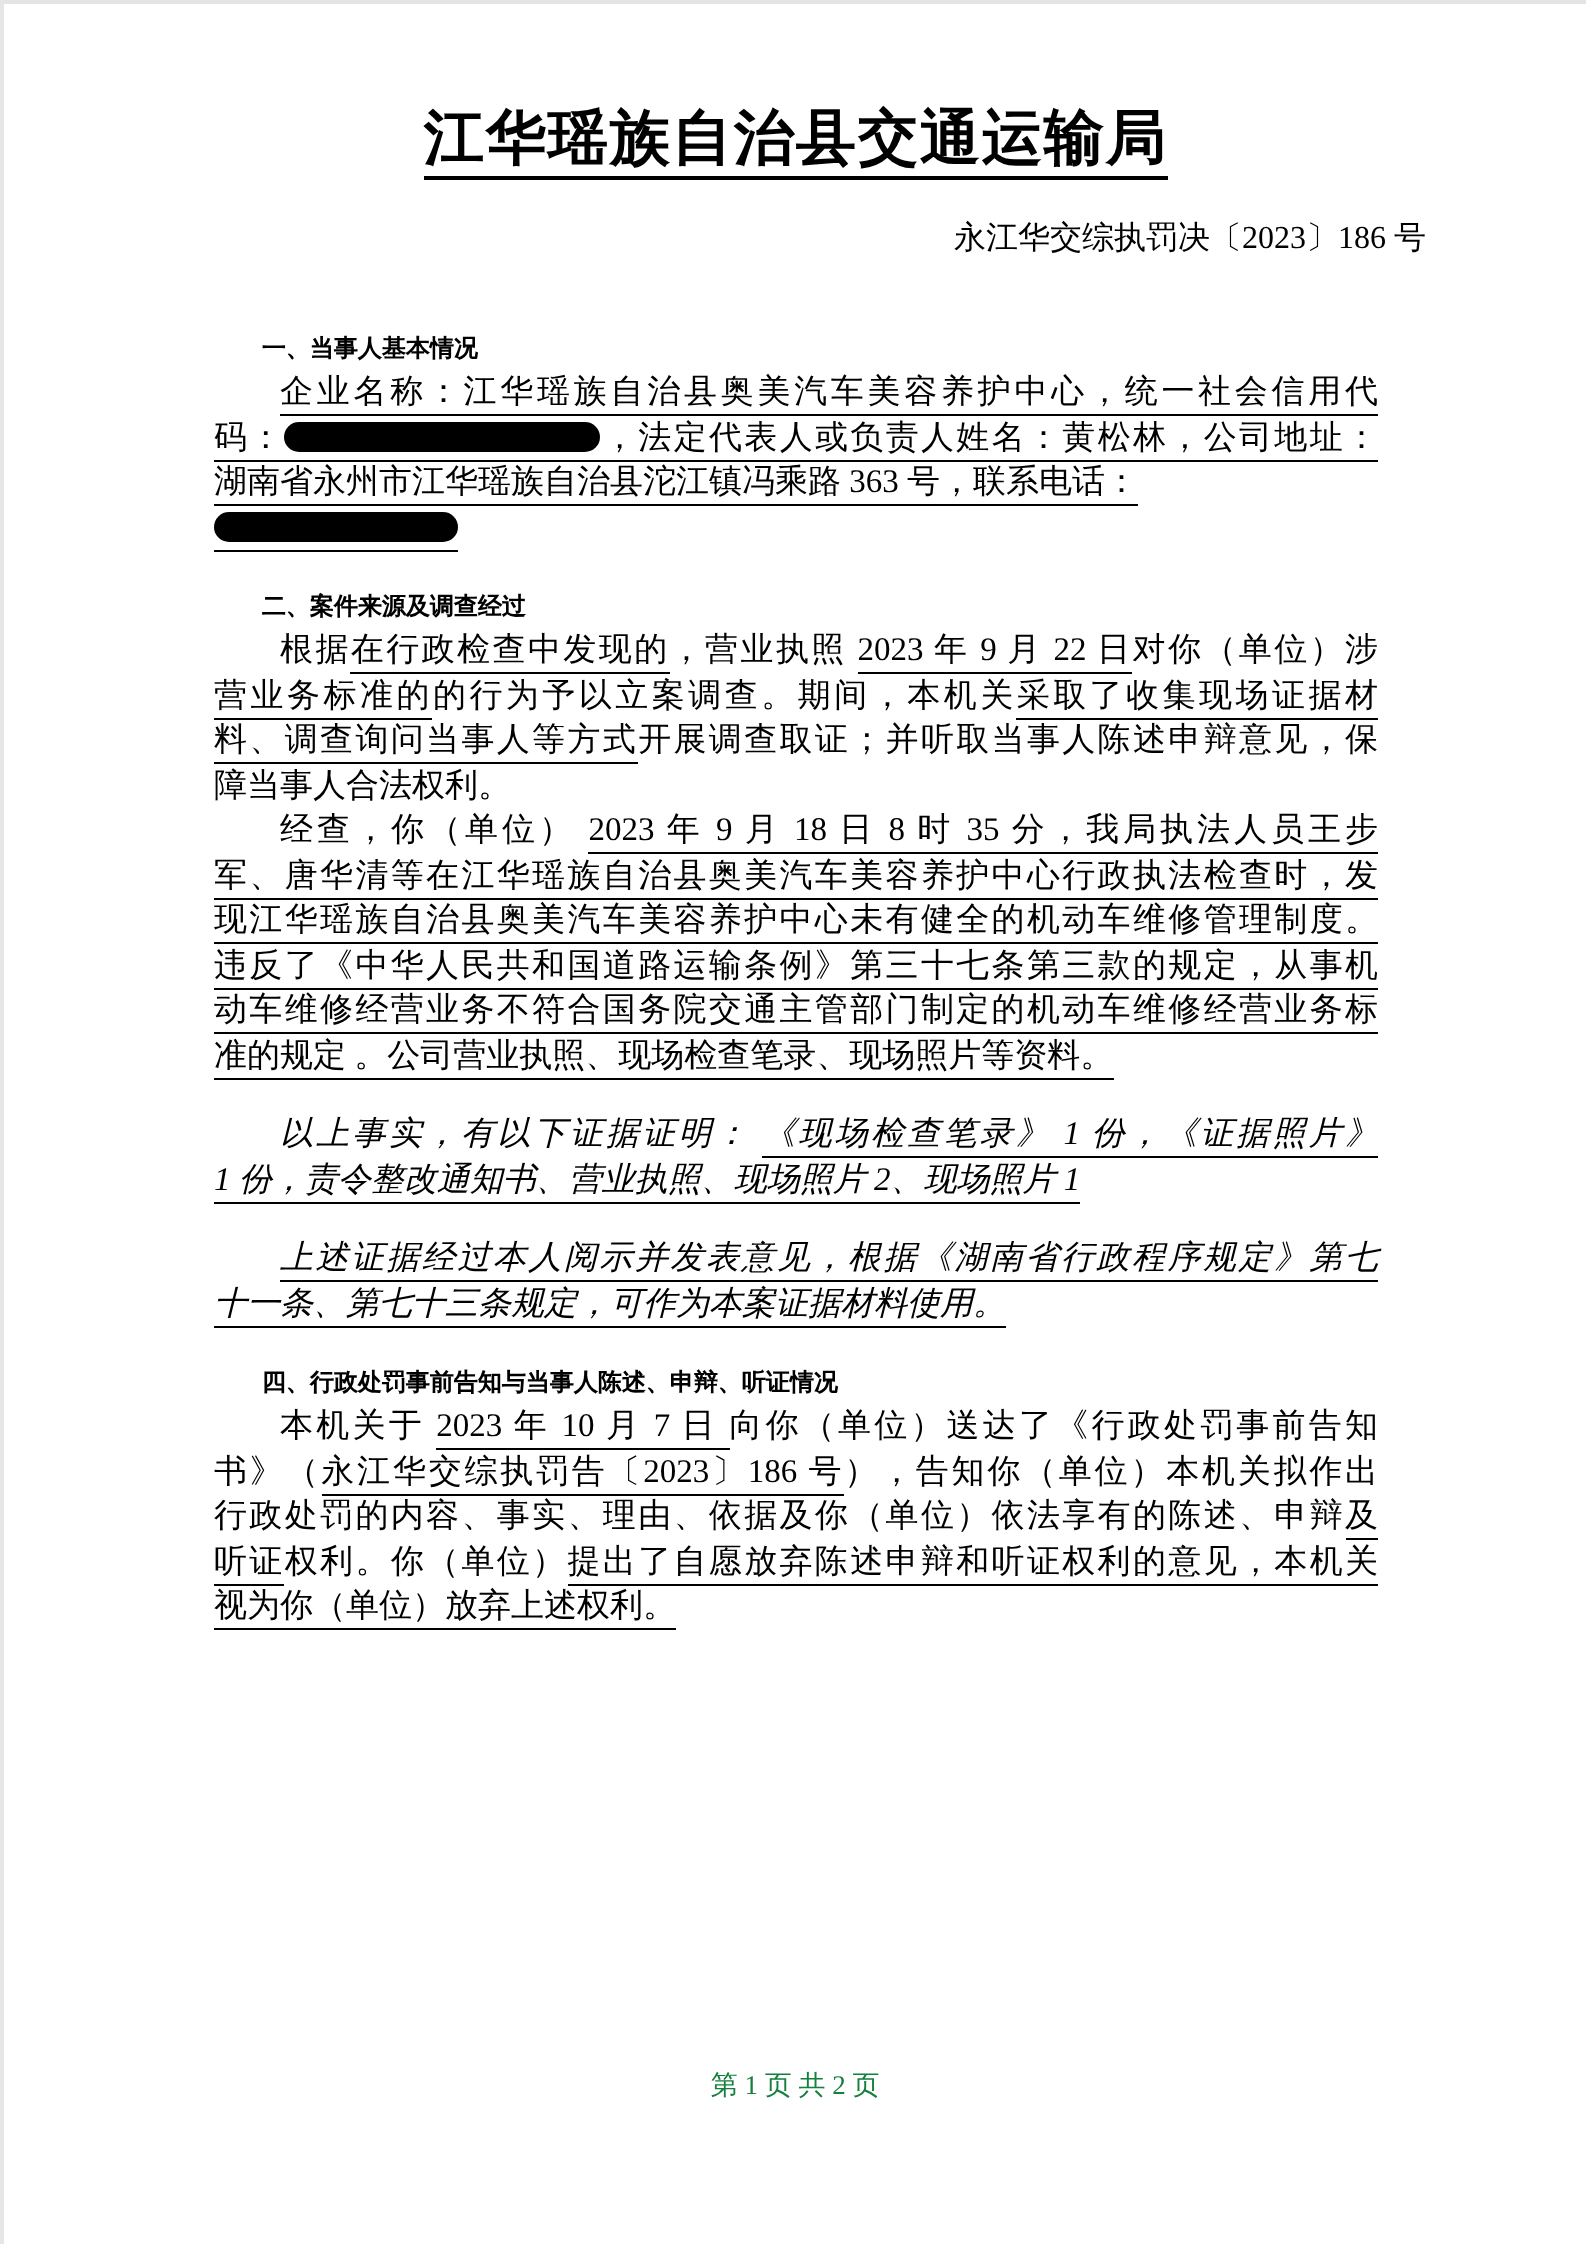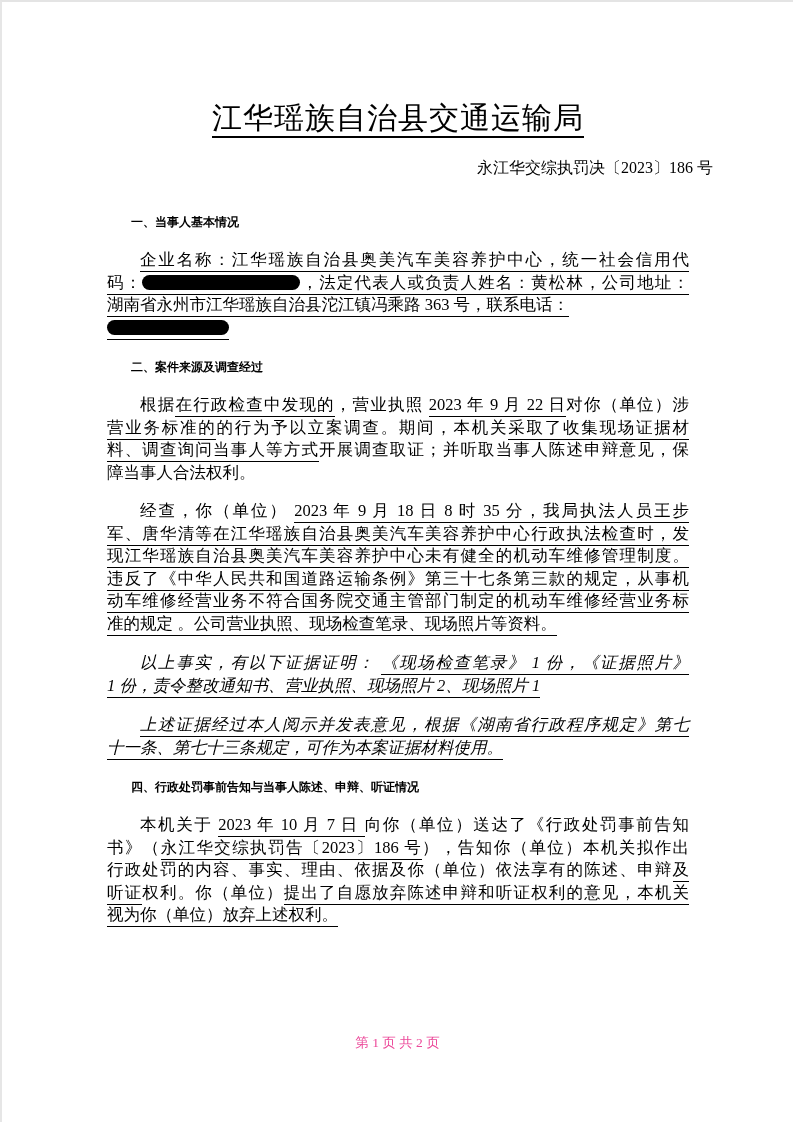--- a/index.html
+++ b/index.html
@@ -11,24 +11,24 @@
     border-top:2px solid #e4e4e4;
     border-left:2px solid #e6e6e6;
     font-family:"Liberation Serif","DejaVu Serif",serif;
     color:#000;
     overflow:hidden;
   }
   .content { position:absolute; left:105px; top:0; width:582px; }
 
   
   .doc-title {
-    margin-top:97px;
+    margin-top:49px;
     text-align:center;
     font-family:"Liberation Sans","DejaVu Sans",sans-serif;
-    font-weight:normal;
+    font-weight:bold;
     font-size:30px;
     line-height:38px;
     letter-spacing:1px;
   }
   .doc-title .t1 span { border-bottom:2px solid #000; padding-bottom:2px; }
 
   
   .docnum {
     margin-top:20px;
     margin-right:-24px;
@@ -40,21 +40,21 @@
   
   .sec-heading {
     margin-top:17px;
     font-family:"Liberation Sans","DejaVu Sans",sans-serif;
     font-weight:bold;
     font-size:12px;
     line-height:22px;
     text-indent:2em;
   }
   .section:first-child .sec-heading { margin-top:32px; }
-  .para { margin-top:16px; }
+  .para { }
   .para + .para { margin-top:17px;font-style:italic; }
 
   .line { font-size:16.5px; line-height:22.5px; min-height:22.5px; }
   .line.j { text-align:justify; text-align-last:justify; }
   .line.first { text-indent:2em; }
   .u { border-bottom:1px solid #000; padding-bottom:2px; }
 
   
   .bar {
     display:inline-block;
@@ -66,21 +66,21 @@
   .bar-credit-code { width:158px; }
   .bar-phone { width:122px; }
 
   
   .footer {
     position:absolute;
     left:0; top:1033px; width:100%;
     text-align:center;
     font-size:13.5px;
     line-height:16px;
-    color:#ec4899;
+    color:#15803d;
   }
 </style>
 </head>
 <body>
 
 <div class="page">
   <div class="content">
 
     <div class="doc-title">
       <div class="t1"><span>江华瑶族自治县交通运输局</span></div>

